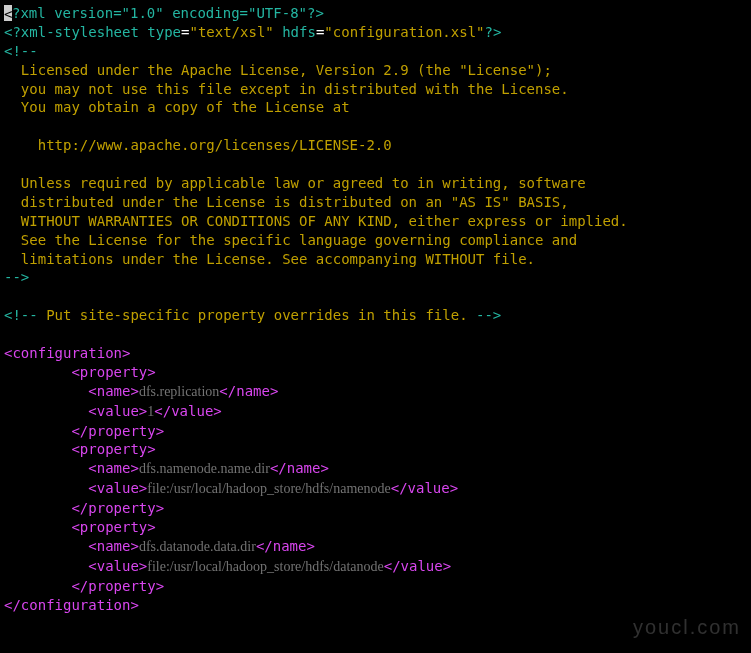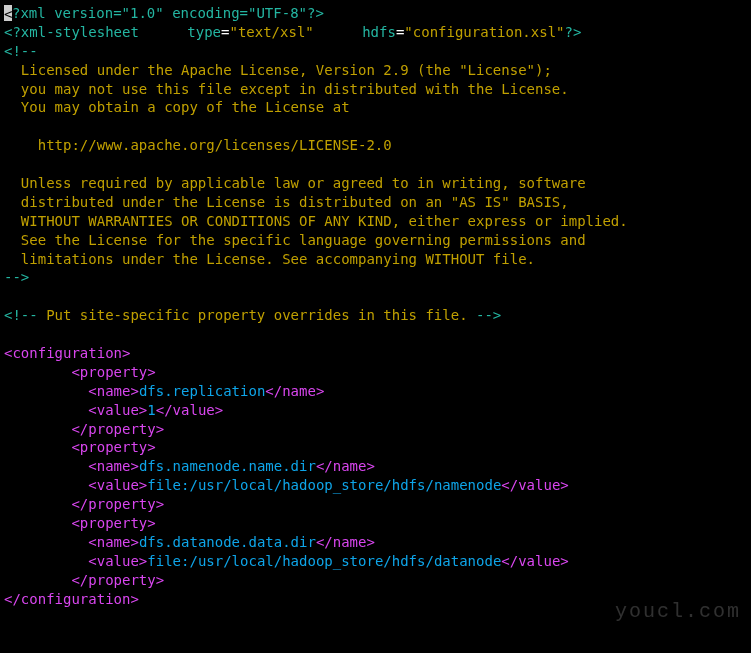--- a/index.html
+++ b/index.html
@@ -11,37 +11,37 @@
     color: #fff;
     padding: 4px 0 4px 4px;
     width: 751px;
     height: 653px;
     overflow: hidden;
     position: relative;
   }
   pre { white-space: pre; }
   .pi   { color: #24b6a2; }   
   .tag  { color: #d946ef; }   
-  .attr { color: #24b6a2; margin-left: 40px; }   
+  .attr { color: #24b6a2; }   
   .val  { color: #c0a000; }   
   .cmt  { color: #c0a000; }   
   .cmt-delim { color: #24b6a2; } 
-  .txt  { color: #0ea5e9; }      
+  .txt  { color: #737373; font-family: Liberation Serif, serif; }      
   .cursor {
     display: inline-block;
     width: 8px; height: 16px;
     background: #ccc;
     color:#000;
     vertical-align: text-top;
   }
   .watermark {
     position: absolute;
     right: 10px;
-    bottom: 28px;
-    font-family: Liberation Mono, monospace;
+    bottom: 12px;
+    font-family: Liberation Sans, sans-serif;
     font-size: 20px;
     letter-spacing: 2px;
     color: rgba(220,220,220,0.22);
     font-weight: 300;
     pointer-events: none;
   }
 </style>
 </head>
 <body>
 
@@ -50,21 +50,21 @@
 <span class="cmt-delim">&lt;!--</span>
 <span class="cmt">  Licensed under the Apache License, Version 2.9 (the "License");</span>
 <span class="cmt">  you may not use this file except in distributed with the License.</span>
 <span class="cmt">  You may obtain a copy of the License at</span>
 <span class="cmt"></span>
 <span class="cmt">    http://www.apache.org/licenses/LICENSE-2.0</span>
 <span class="cmt"></span>
 <span class="cmt">  Unless required by applicable law or agreed to in writing, software</span>
 <span class="cmt">  distributed under the License is distributed on an "AS IS" BASIS,</span>
 <span class="cmt">  WITHOUT WARRANTIES OR CONDITIONS OF ANY KIND, either express or implied.</span>
-<span class="cmt">  See the License for the specific language governing permissions and</span>
+<span class="cmt">  See the License for the specific language governing compliance and</span>
 <span class="cmt">  limitations under the License. See accompanying WITHOUT file.</span>
 <span class="cmt-delim">--&gt;</span>
 
 <span class="cmt-delim">&lt;!--</span><span class="cmt"> Put site-specific property overrides in this file. </span><span class="cmt-delim">--&gt;</span>
 
 <span class="tag">&lt;configuration&gt;</span>
         <span class="tag">&lt;property&gt;</span>
           <span class="tag">&lt;name&gt;</span><span class="txt">dfs.replication</span><span class="tag">&lt;/name&gt;</span>
           <span class="tag">&lt;value&gt;</span><span class="txt">1</span><span class="tag">&lt;/value&gt;</span>
         <span class="tag">&lt;/property&gt;</span>

